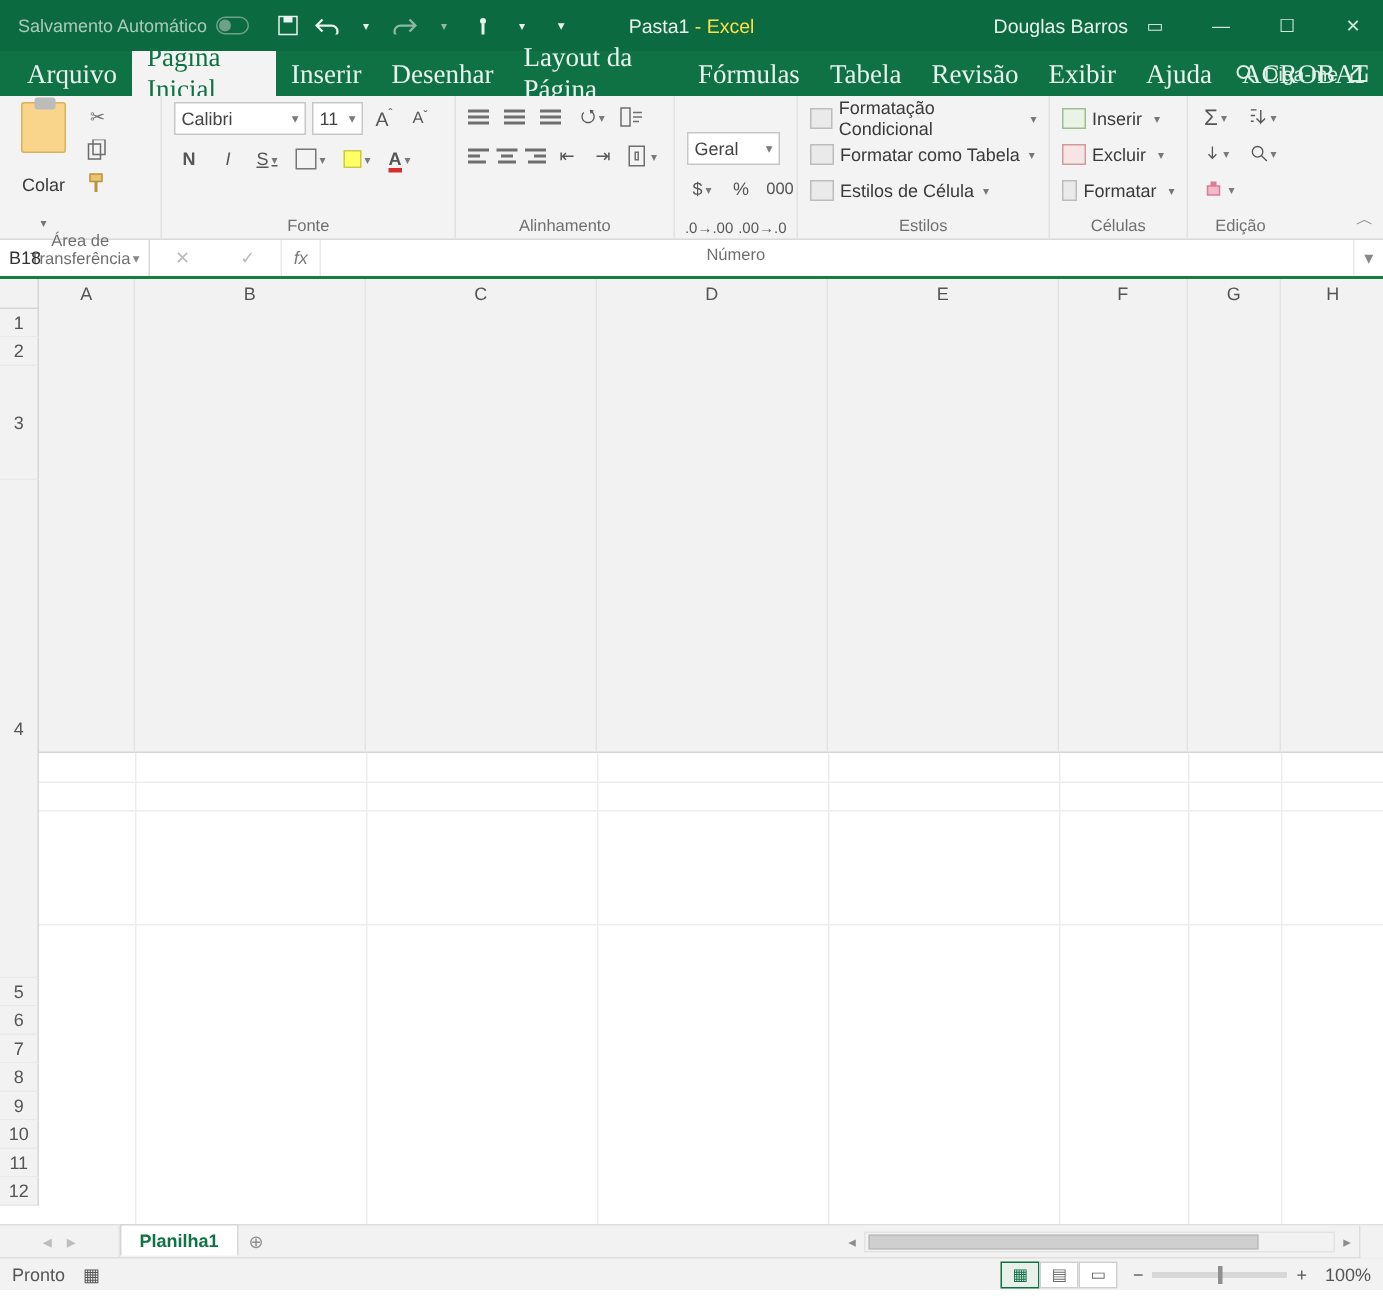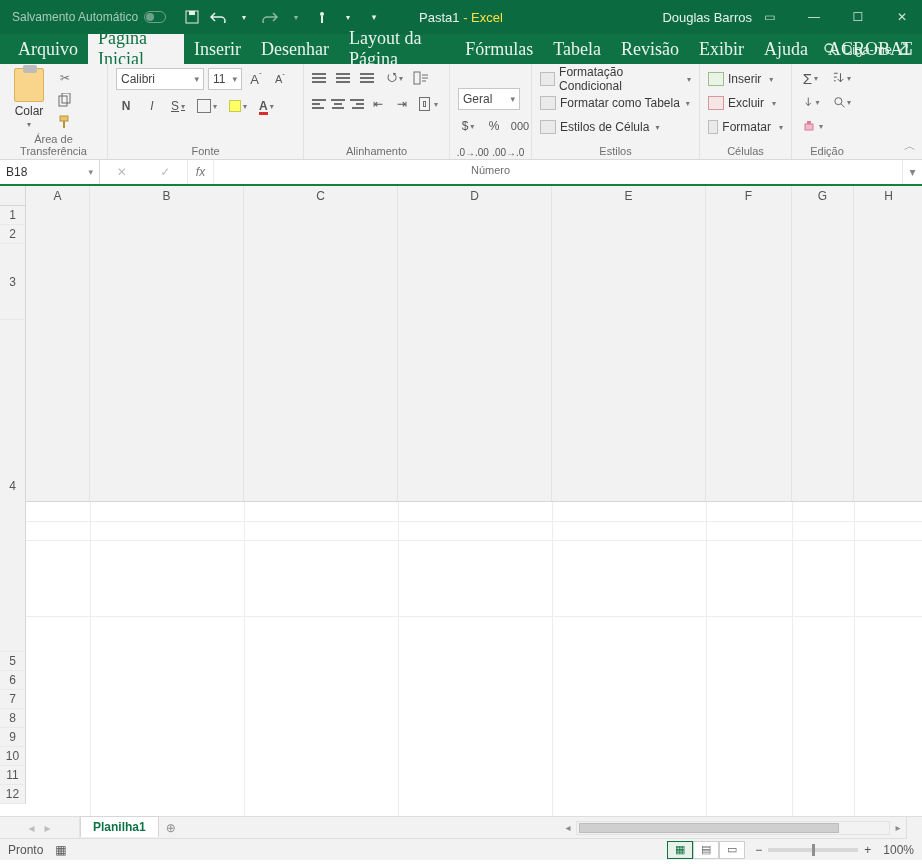--- a/index.html
+++ b/index.html
@@ -25,21 +25,21 @@
   .tell-me { position:absolute; right:30px; top:0; bottom:0; display:flex; align-items:center; gap:6px; color:#dceee3; font-size:13px; }
   .share-ico { position:absolute; right:6px; top:0; bottom:0; width:20px; display:flex; align-items:center; justify-content:center; color:#dceee3;}
 
   
   .ribbon { height:96px; background:#f3f3f3; border-bottom:1px solid #d9d9d9; display:flex; position:relative; }
   .group { border-right:1px solid #e2e2e2; padding:4px 8px 2px 8px; display:flex; flex-direction:column; justify-content:space-between; }
   .group .label { text-align:center; font-size:11px; color:#6f6f6f; padding-top:2px; position:relative; }
 
   
   .clip-body { display:flex; gap:6px; }
-  .paste-big { width:42px; display:flex; flex-direction:column; align-items:center; gap:2px; }
+  .paste-big { width:42px; display:flex; flex-direction:column; align-items:center; gap:14px; }
   .paste-ico { width:30px; height:34px; background:#f8d58a; border:1px solid #d9b25a; border-radius:2px; position:relative; }
   .paste-ico::before { content:""; position:absolute; top:-4px; left:8px; width:14px; height:8px; background:#bcbcbc; border-radius:2px; }
   .clip-mini { display:flex; flex-direction:column; gap:6px; padding-top:2px; }
   .mini { width:18px; height:16px; display:flex; align-items:center; justify-content:center; color:#6b6b6b; }
 
   
   .font-body { display:flex; flex-direction:column; gap:6px; }
   .font-row1 { display:flex; align-items:center; gap:4px; }
   .combo { height:22px; border:1px solid #c7c7c7; background:#fff; display:flex; align-items:center; padding:0 4px; font-size:12px; color:#444; }
   .combo .caret { margin-left:auto; font-size:9px; color:#7a7a7a; }

